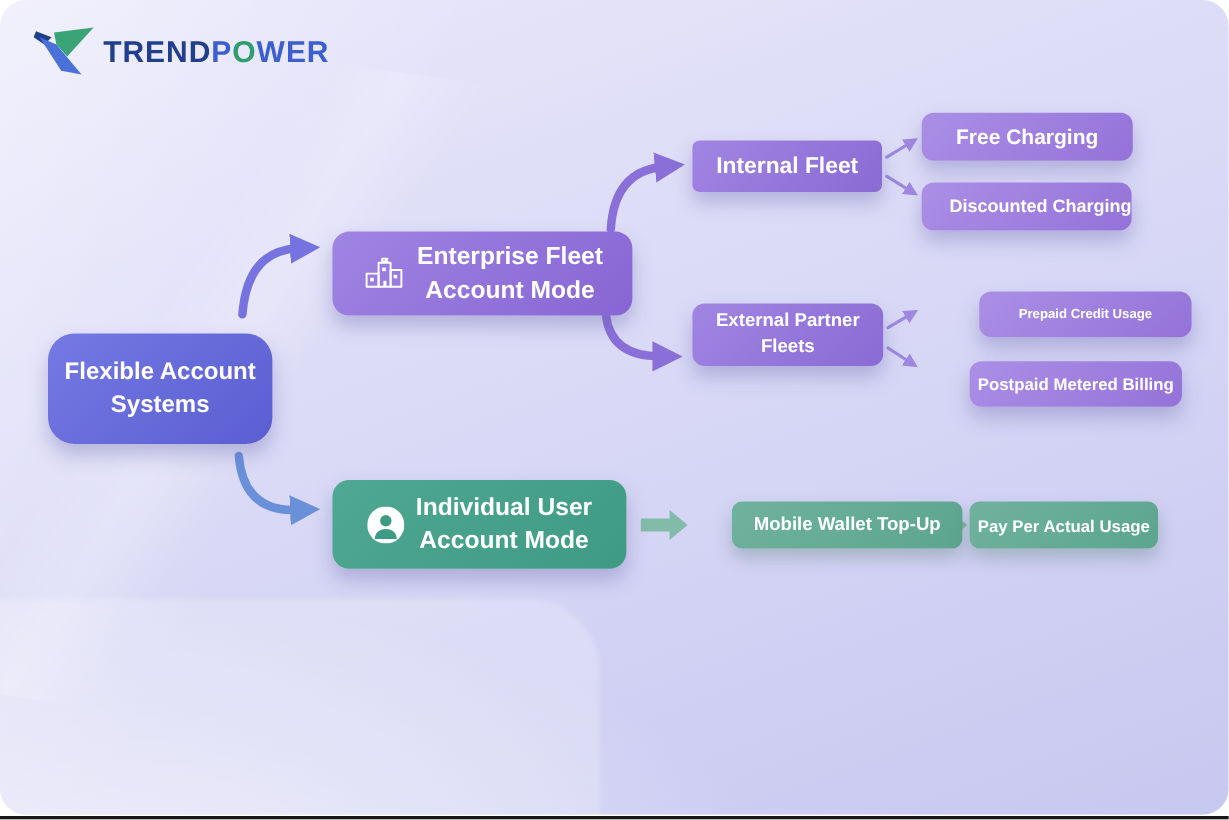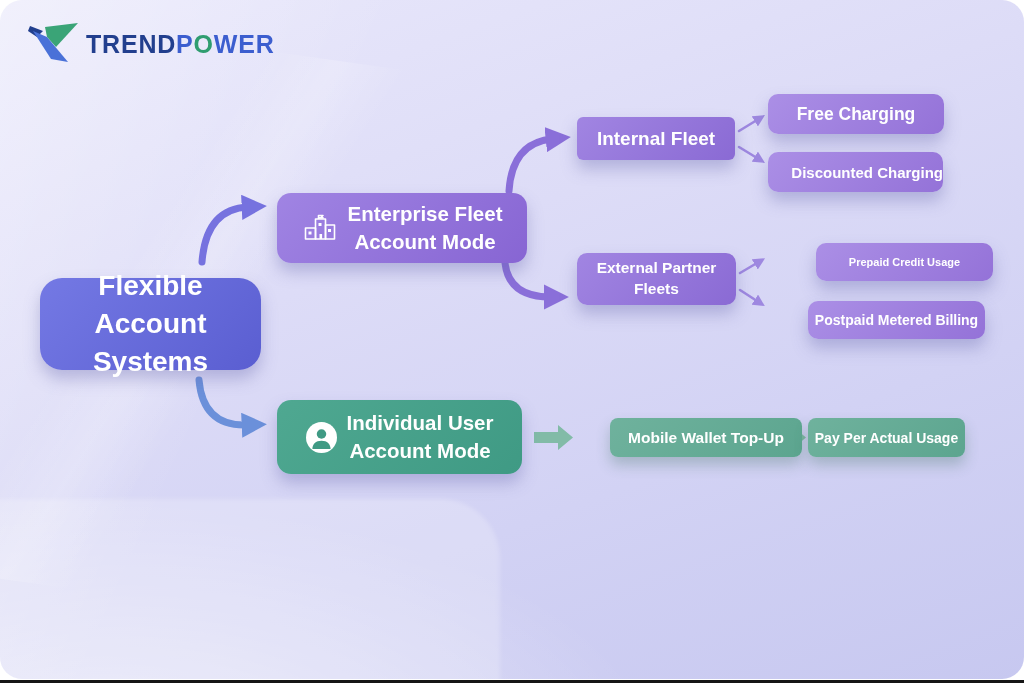--- a/index.html
+++ b/index.html
@@ -22,22 +22,22 @@
   .logo{position:absolute;left:28px;top:22px;display:flex;align-items:center;gap:6px;}
   .logo-text{font-size:25px;font-weight:800;letter-spacing:0.8px;line-height:1;}
   .lg-trend{color:#223f8e;} .lg-blue{color:#3c5ecf;} .lg-o{color:#2f9d70;}
 
   
   .node{position:absolute;color:#ffffff;display:flex;align-items:center;justify-content:center;
         text-align:center;box-shadow:0 9px 16px rgba(96,97,168,0.35);}
   .node .lines{line-height:1.35;}
   .green{box-shadow:0 8px 14px rgba(58,108,94,0.30);}
 
-  .n-root{left:40px;top:278px;width:221px;height:92px;border-radius:22px;
-          background:linear-gradient(135deg,#7479e4,#5a5ed1);font-size:28px;font-weight:700;}
+  .n-root{left:40px;top:278px;width:187px;height:92px;border-radius:22px;
+          background:linear-gradient(135deg,#7479e4,#5a5ed1);font-size:20px;font-weight:700;}
   .n-enterprise{left:277px;top:193px;width:250px;height:70px;border-radius:14px;
           background:linear-gradient(135deg,#a084e3,#8765d3);font-size:20.5px;font-weight:700;gap:10px;}
   .n-individual{left:277px;top:400px;width:245px;height:74px;border-radius:14px;
           background:linear-gradient(135deg,#4fa891,#3f9a84);font-size:20.5px;font-weight:700;gap:10px;}
   .n-internal{left:577px;top:117px;width:158px;height:43px;border-radius:6px;
           background:linear-gradient(135deg,#a185e2,#8a6ad4);font-size:19px;font-weight:600;}
   .n-free{left:768px;top:94px;width:176px;height:40px;border-radius:10px;
           background:linear-gradient(135deg,#ab8fe6,#9472d8);font-size:17.5px;font-weight:600;}
   .n-discounted{left:768px;top:152px;width:175px;height:40px;border-radius:10px;
           background:linear-gradient(135deg,#ab8fe6,#9472d8);font-size:15px;font-weight:600;justify-content:flex-end;}

